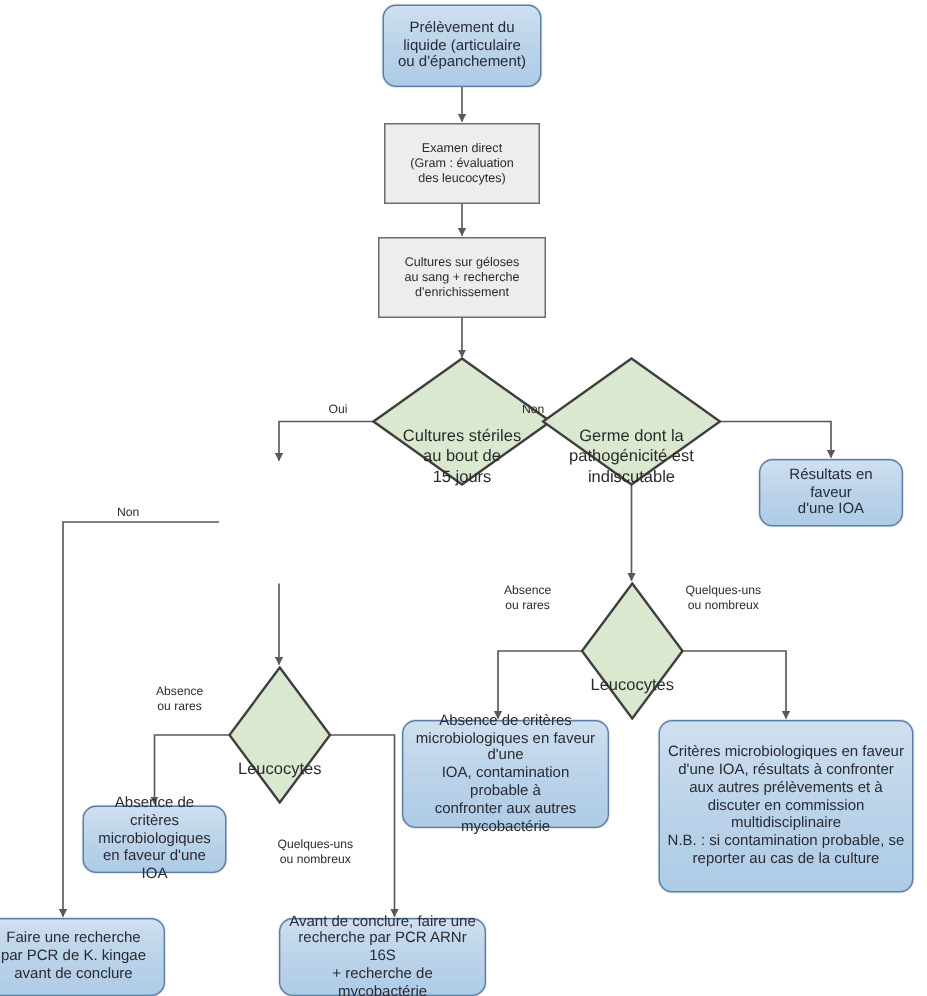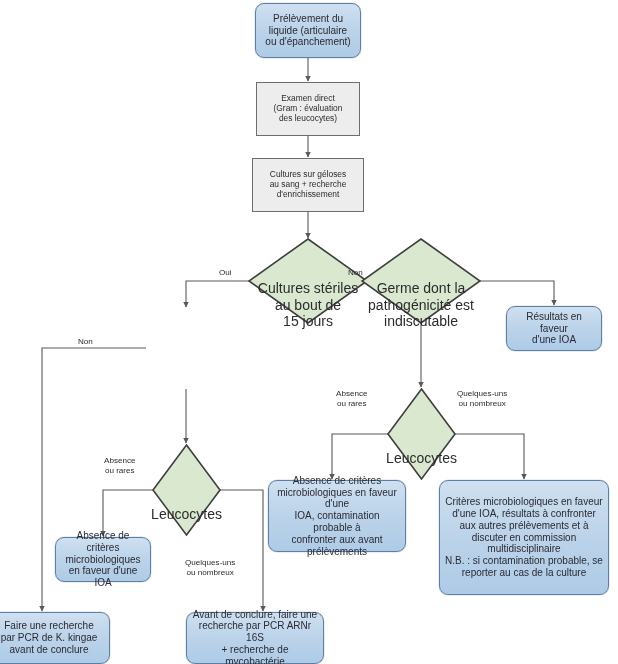--- a/index.html
+++ b/index.html
@@ -64,21 +64,21 @@
     border: none;
   }
   .diamond .dm-shape {
     position: absolute;
     left: 0; top: 0;
     width: 100%; height: 100%;
   }
   .diamond .dm-label {
     position: relative;
     z-index: 2;
-    font-size: 14px;
+    font-size: 11px;
     color: #2b2b2b;
     line-height: 1.2;
     padding: 0 6px;
     text-align: center;
     margin-top: 48px;
   }
 
   
   .edge-label {
     position: absolute;
@@ -209,21 +209,21 @@
       <div>microbiologiques</div>
       <div>en faveur d'une IOA</div>
     </div>
   </div>
 
   <div class="node box-blue" style="left:268px; top:480px; width:138px; height:72px;">
     <div>
       <div>Absence de critères</div>
       <div>microbiologiques en faveur d'une</div>
       <div>IOA, contamination probable à</div>
-      <div>confronter aux avant prélèvements</div>
+      <div>confronter aux autres mycobactérie</div>
     </div>
   </div>
 
   <div class="node box-blue" style="left:439px; top:480px; width:170px; height:115px;">
     <div>
       <div>Critères microbiologiques en faveur</div>
       <div>d'une IOA, résultats à confronter</div>
       <div>aux autres prélèvements et à</div>
       <div>discuter en commission</div>
       <div>multidisciplinaire</div>

